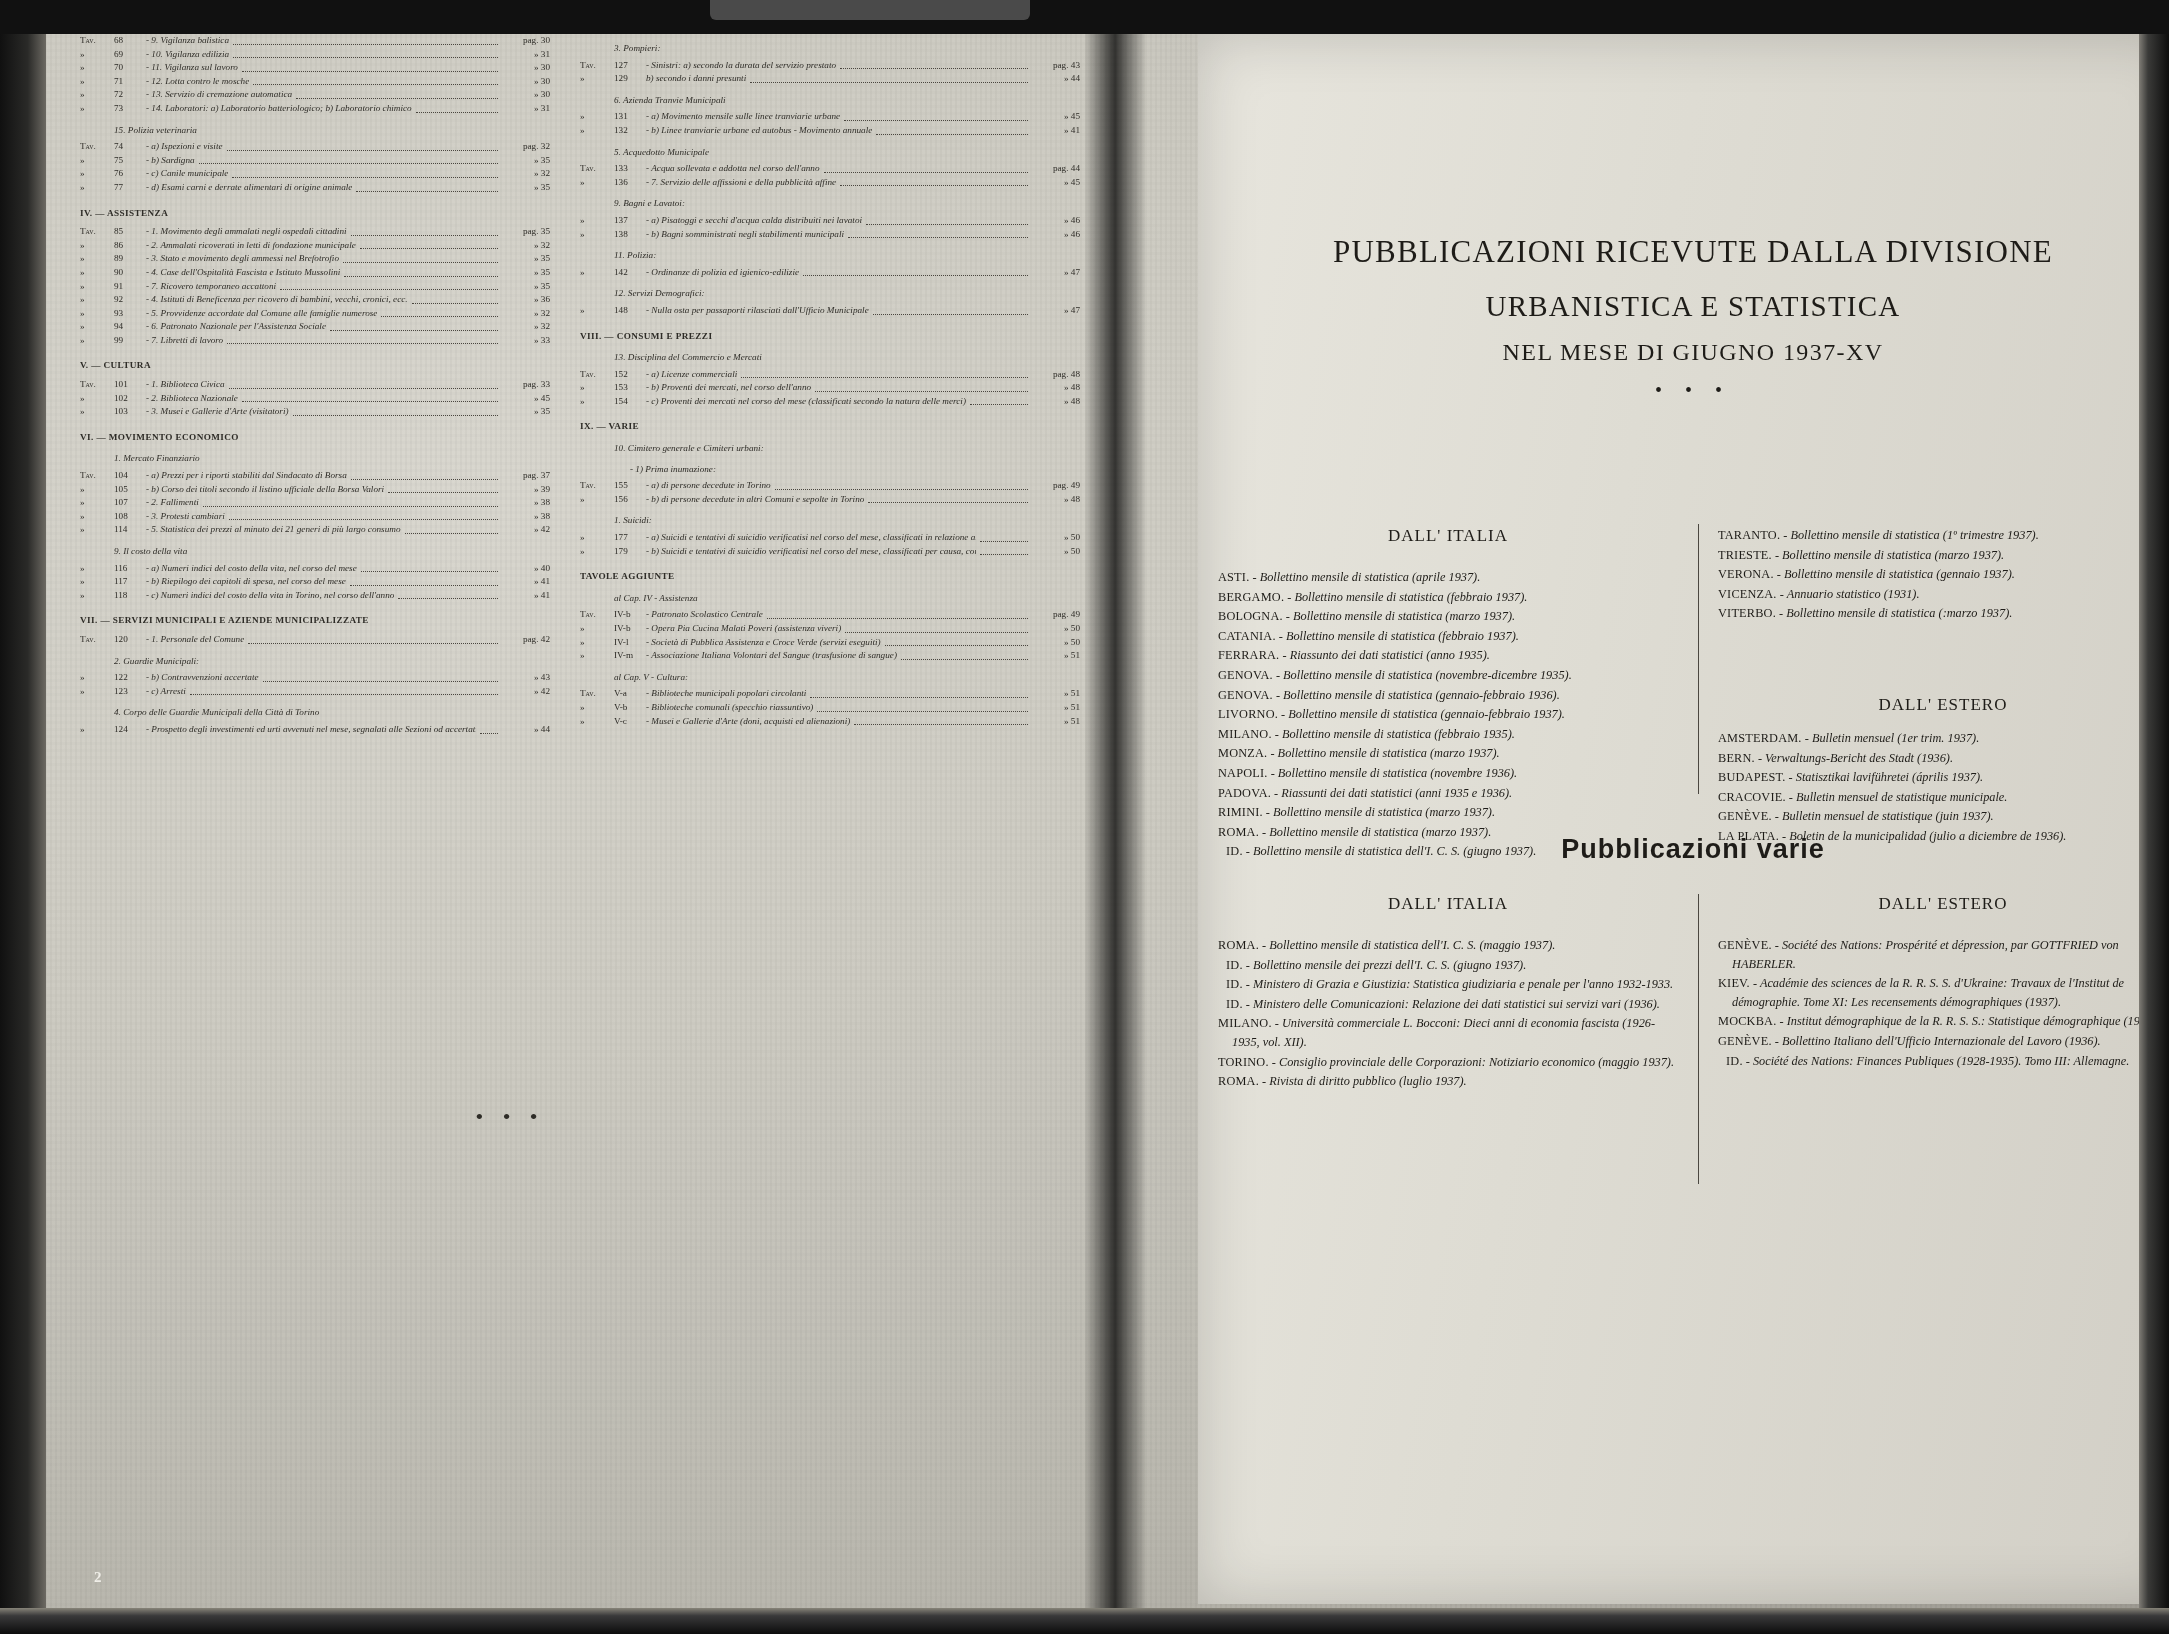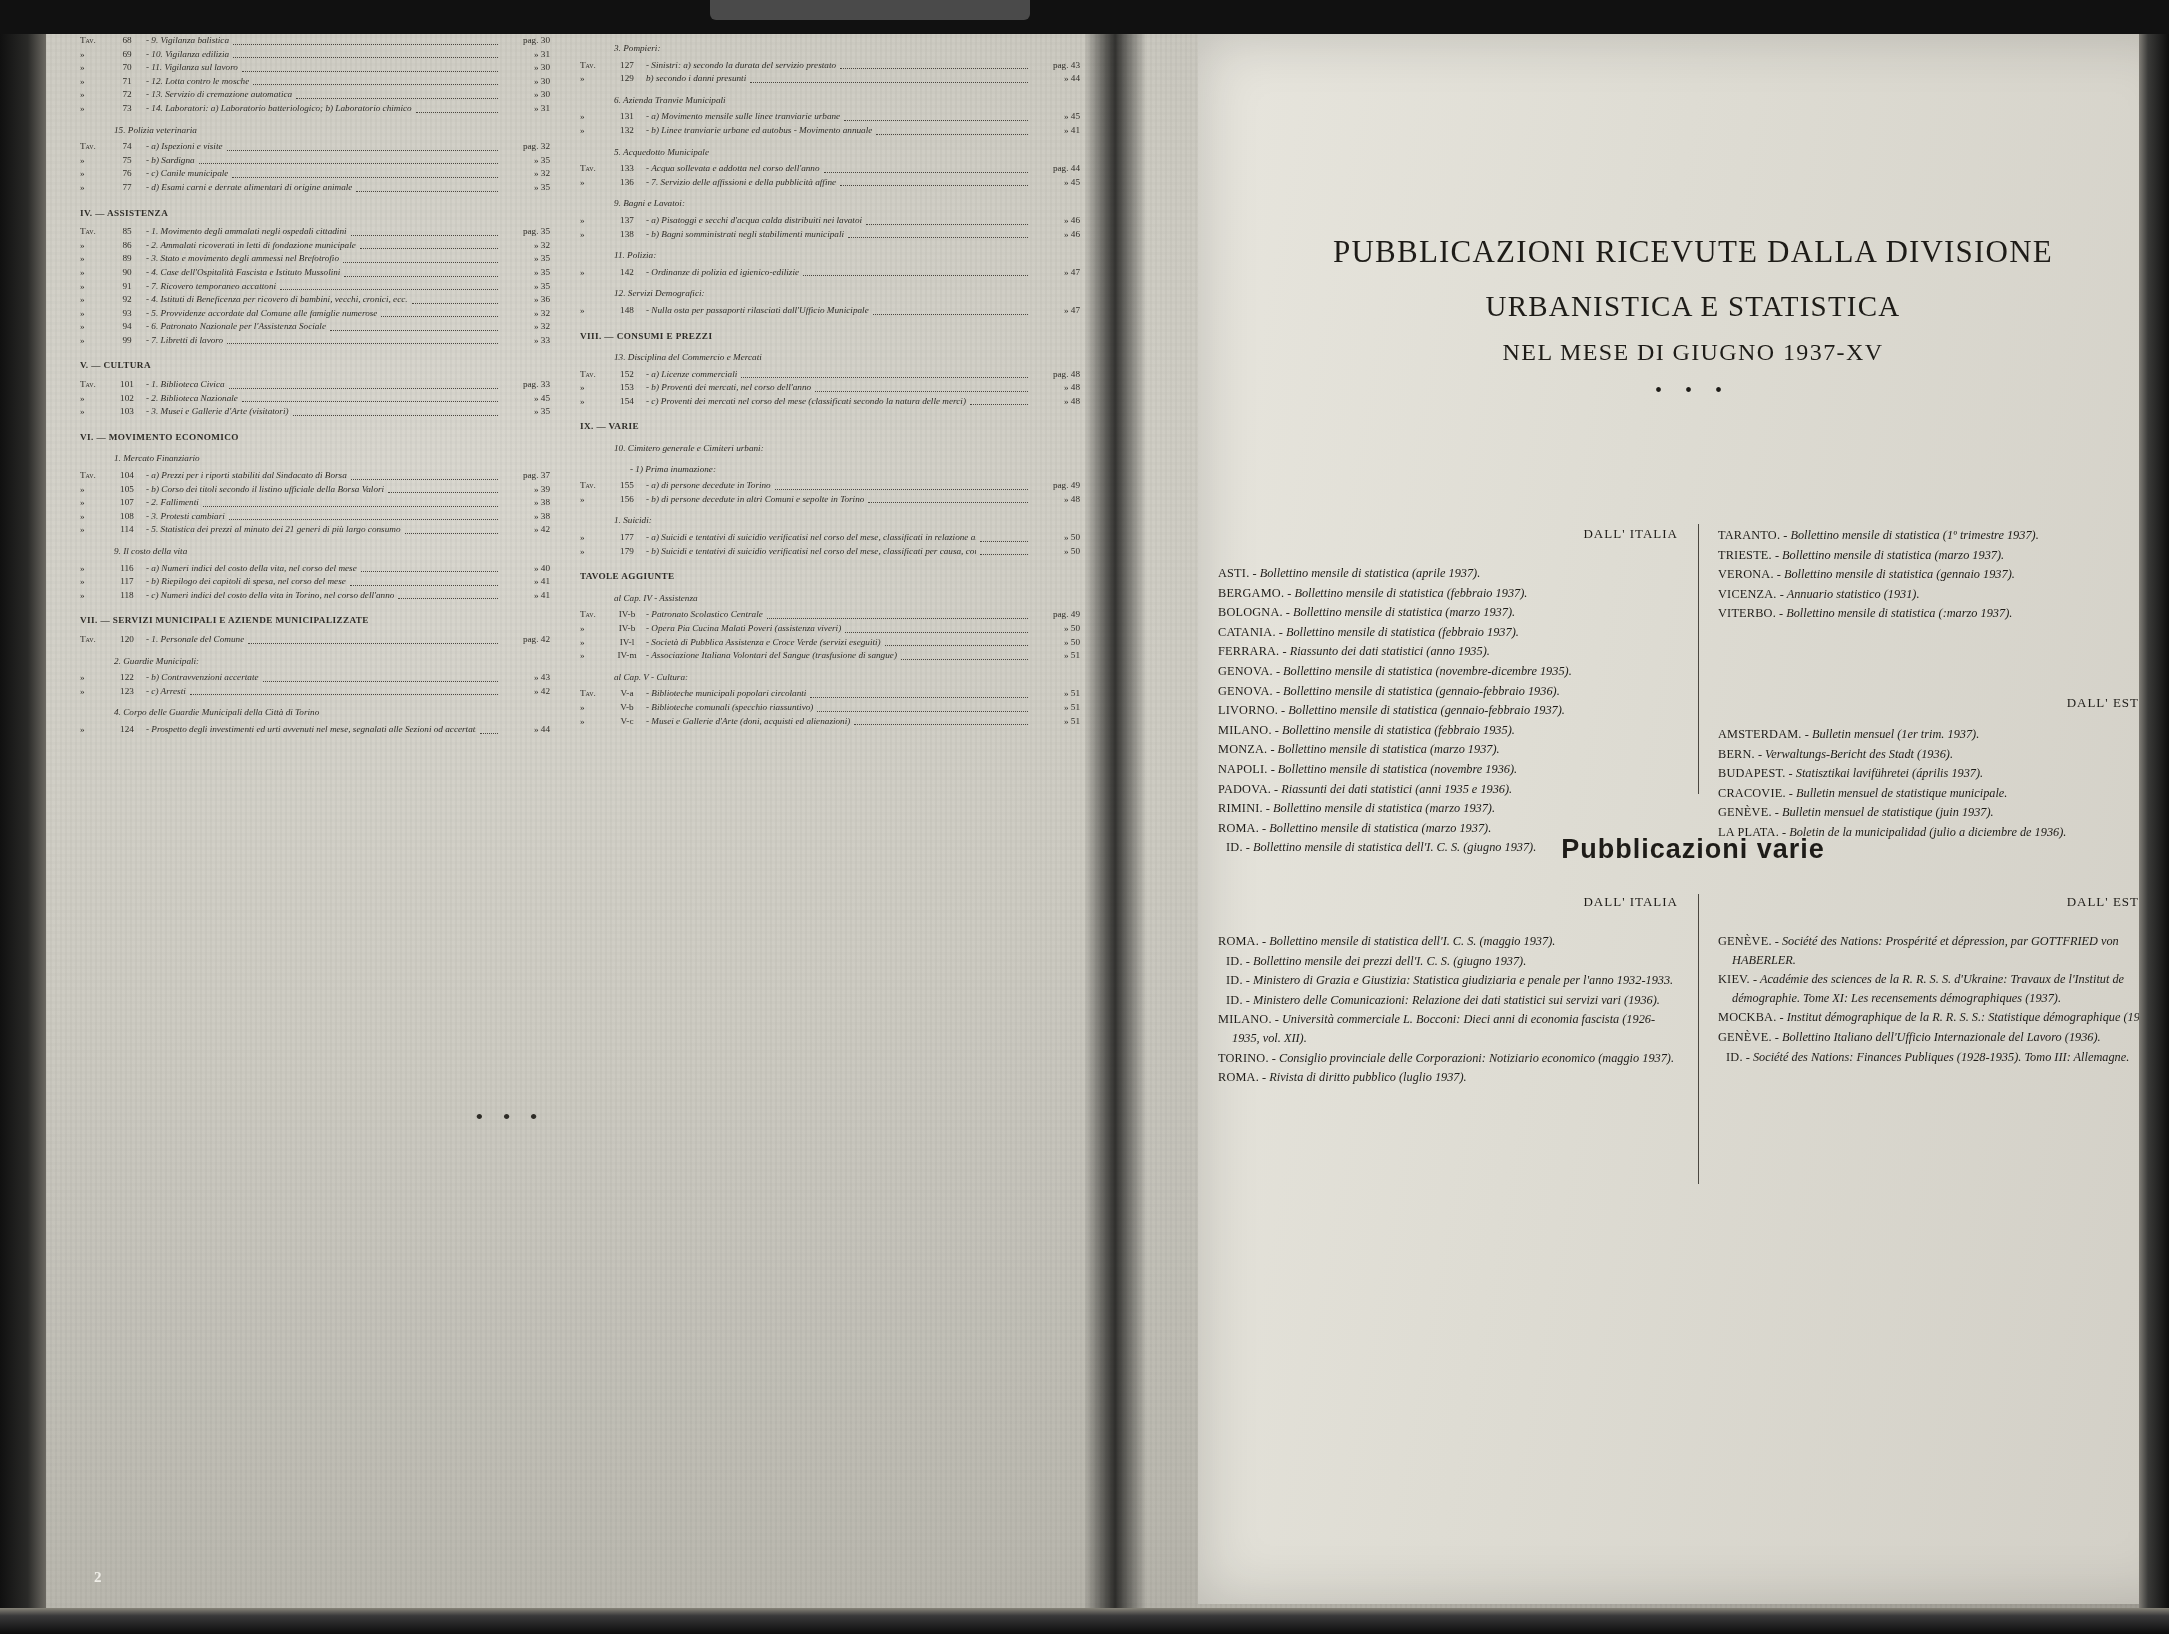--- a/index.html
+++ b/index.html
@@ -32,42 +32,42 @@
       background:linear-gradient(100deg,#e7e5dd 0%, #dedcd3 40%, #d2cfc6 100%);
       box-shadow:inset 0 0 60px rgba(0,0,0,.18);}
 
   
   .col{position:absolute;top:0;font-size:9.2px;line-height:13.6px;color:#2e2c27;}
   .col.c1{left:20px;width:470px;}
   .col.c2{left:520px;width:500px;}
 
   .ln{display:flex;align-items:flex-end;white-space:nowrap;filter:blur(.35px);}
   .tav{width:34px;flex:none;font-variant:small-caps;}
-  .num{width:26px;flex:none;text-align:center;padding-right:6px;}
+  .num{width:26px;flex:none;text-align:left;padding-right:6px;}
   .itm{flex:none;max-width:330px;overflow:hidden;}
   .dots{flex:1 1 auto;border-bottom:1px dotted #4a463f;margin:0 4px 3px 4px;height:7px;}
   .pg{flex:none;width:48px;text-align:right;}
   .sec{margin:12px 0 5px 0;font-weight:bold;letter-spacing:.4px;filter:blur(.35px);}
   .sub{margin:8px 0 3px 34px;font-style:italic;filter:blur(.35px);}
   .sub2{margin:7px 0 3px 50px;font-style:italic;filter:blur(.35px);}
   .it{font-style:italic;}
   .stars{font-size:22px;letter-spacing:7px;text-align:center;color:#2e2c27;}
   .folio-l{position:absolute;left:34px;bottom:18px;font-size:15px;font-weight:bold;color:#f0eee8;}
   .folio-r{position:absolute;right:26px;bottom:18px;font-size:15px;font-weight:bold;color:#f0eee8;}
 
   
   .rp{position:absolute;left:0;top:0;width:990px;height:1570px;color:#1e1c18;}
   .title1{position:absolute;left:0;right:0;top:200px;text-align:center;font-size:31px;letter-spacing:1.2px;}
   .title2{position:absolute;left:0;right:0;top:256px;text-align:center;font-size:29px;letter-spacing:1.2px;}
   .title3{position:absolute;left:0;right:0;top:305px;text-align:center;font-size:24px;letter-spacing:1.4px;}
   .tstars{position:absolute;left:0;right:0;top:345px;text-align:center;font-size:20px;letter-spacing:9px;}
 
   .h2{text-align:center;font-family:"Liberation Sans",sans-serif;font-weight:bold;font-size:27px;letter-spacing:1px;}
   .sechead{position:absolute;left:0;right:0;}
-  .colhead{text-align:right;font-size:13px;font-variant:small-caps;letter-spacing:1px;}
+  .colhead{text-align:center;font-size:17px;font-variant:small-caps;letter-spacing:1px;}
 
   .entries{font-size:12.3px;line-height:18.6px;}
   .entries .e{margin-bottom:1px;text-indent:-14px;padding-left:14px;}
   .city{font-variant:small-caps;letter-spacing:.2px;}
   .idd{display:inline-block;padding-left:22px;}
 
   .rule-v{position:absolute;width:1px;background:#4b4740;}
 </style>
 </head>
 <body>

